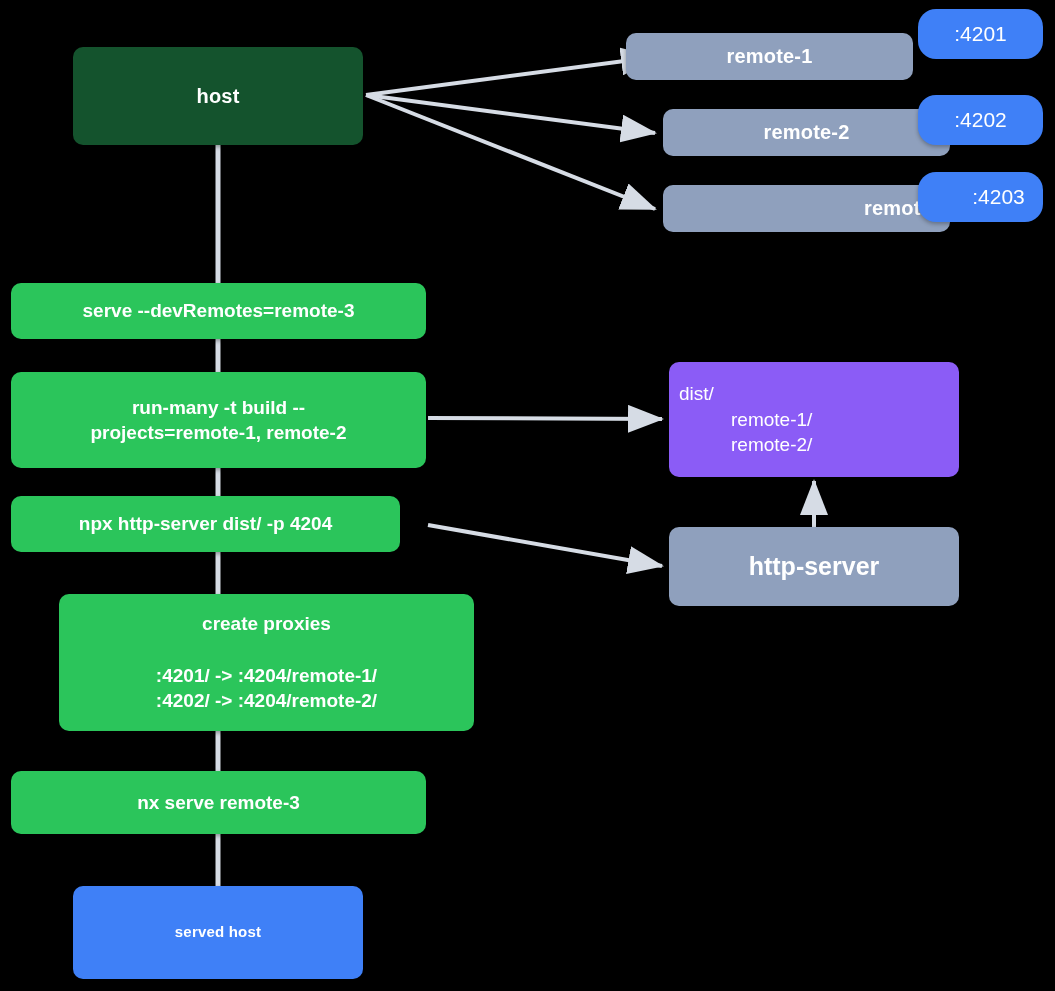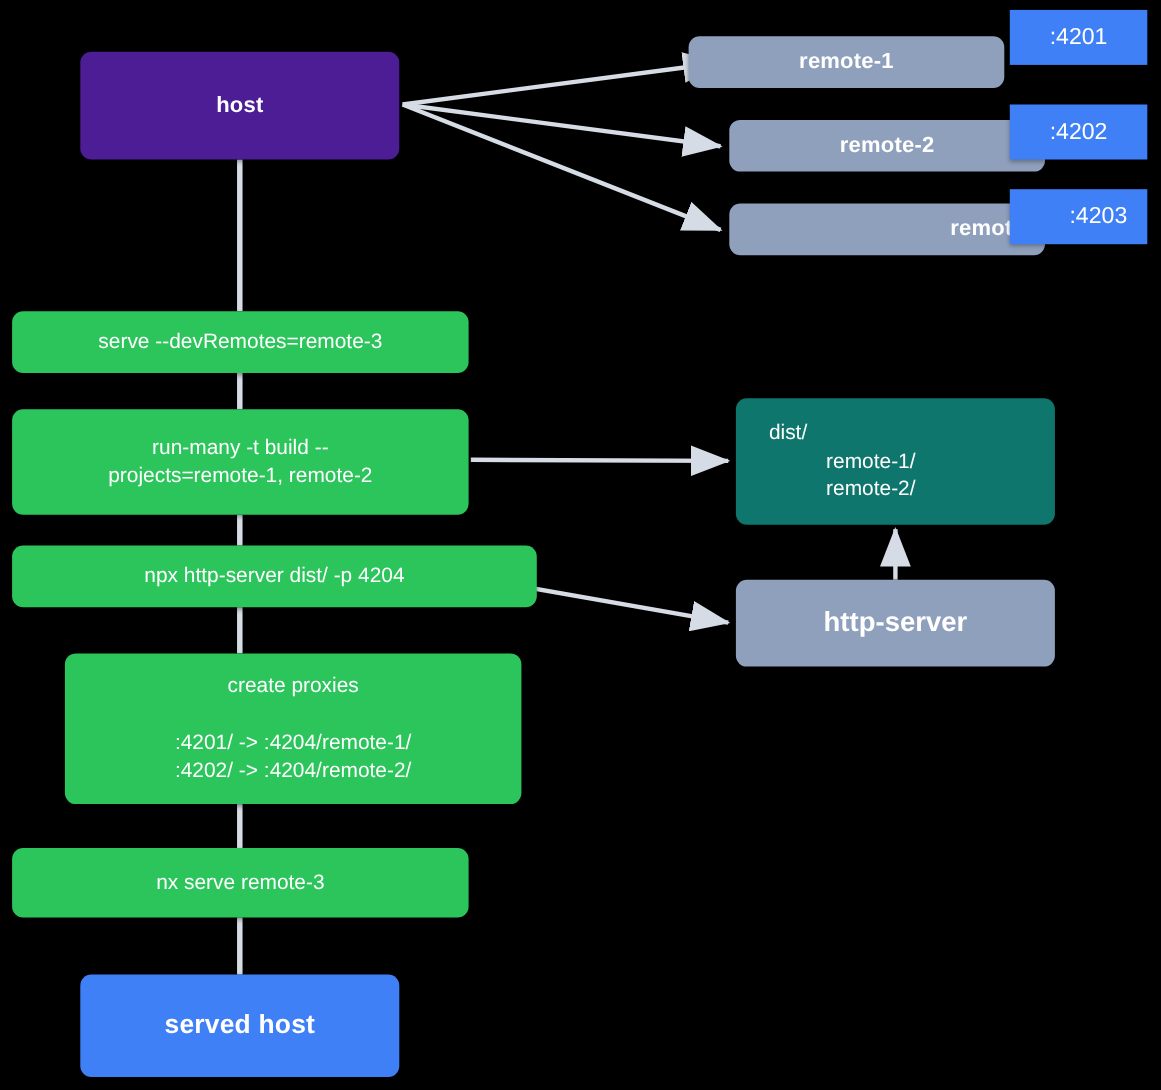--- a/index.html
+++ b/index.html
@@ -30,64 +30,64 @@
     display: flex;
     flex-direction: column;
     align-items: center;
     justify-content: center;
     color: #ffffff;
     text-align: center;
     box-shadow: 0 2px 4px rgba(0,0,0,0.35);
     line-height: 1.34;
   }
   .node-host {
-    background: #4c1d95;
+    background: #14532d;
     font-weight: bold;
     font-size: 20px;
     letter-spacing: 0.2px;
     align-items: center;
   }
   .node-served {
     background: #3f80f7;
     font-weight: bold;
-    font-size: 24px;
+    font-size: 15px;
     letter-spacing: 0.2px;
   }
   .node-remote {
     background: #8fa0bd;
     font-weight: bold;
     font-size: 20px;
     letter-spacing: 0.2px;
   }
   .node-gray {
     background: #8fa0bd;
     font-weight: bold;
     font-size: 25px;
   }
   .node-dist {
-    background: #0f766e;
+    background: #8b5cf6;
     font-weight: normal;
     font-size: 19px;
     align-items: flex-start;
     justify-content: center;
-    padding-left: 30px;
+    padding-left: 10px;
     text-align: left;
   }
   .dist-line { display: block; white-space: pre; }
   .dist-indent { padding-left: 52px; }
   .node-cmd {
     background: #2bc55b;
-    font-weight: normal;
+    font-weight: bold;
     font-size: 19px;
     padding: 8px 3px;
   }
   .badge {
     position: absolute;
     background: #3f80f7;
-    border-radius: 0;
+    border-radius: 18px;
     color: #ffffff;
     font-size: 21px;
     font-weight: normal;
     display: flex;
     align-items: center;
     justify-content: center;
     box-shadow: 0 2px 4px rgba(0,0,0,0.3);
     z-index: 5;
   }
   .cmd-title { display: block; }
@@ -151,21 +151,21 @@
 
   <div class="node node-cmd" style="left:11px; top:283px; width:415px; height:56px;">
     <span>serve --devRemotes=remote-3</span>
   </div>
 
   <div class="node node-cmd" style="left:11px; top:372px; width:415px; height:96px;text-align:center;">
     <span class="cmd-title">run-many -t build --</span>
     <span class="cmd-title">projects=remote-1, remote-2</span>
   </div>
 
-  <div class="node node-cmd" style="left:11px; top:496px; width:477px; height:56px;">
+  <div class="node node-cmd" style="left:11px; top:496px; width:389px; height:56px;">
     <span>npx http-server dist/ -p 4204</span>
   </div>
 
   <div class="node node-cmd" style="left:11px; top:594px; width:415px; height:137px;margin-left:48px;">
     <span class="cmd-title">create proxies</span>
     <span class="cmd-gap"></span>
     <span class="cmd-sub">:4201/ -&gt; :4204/remote-1/</span>
     <span class="cmd-sub">:4202/ -&gt; :4204/remote-2/</span>
   </div>
 

